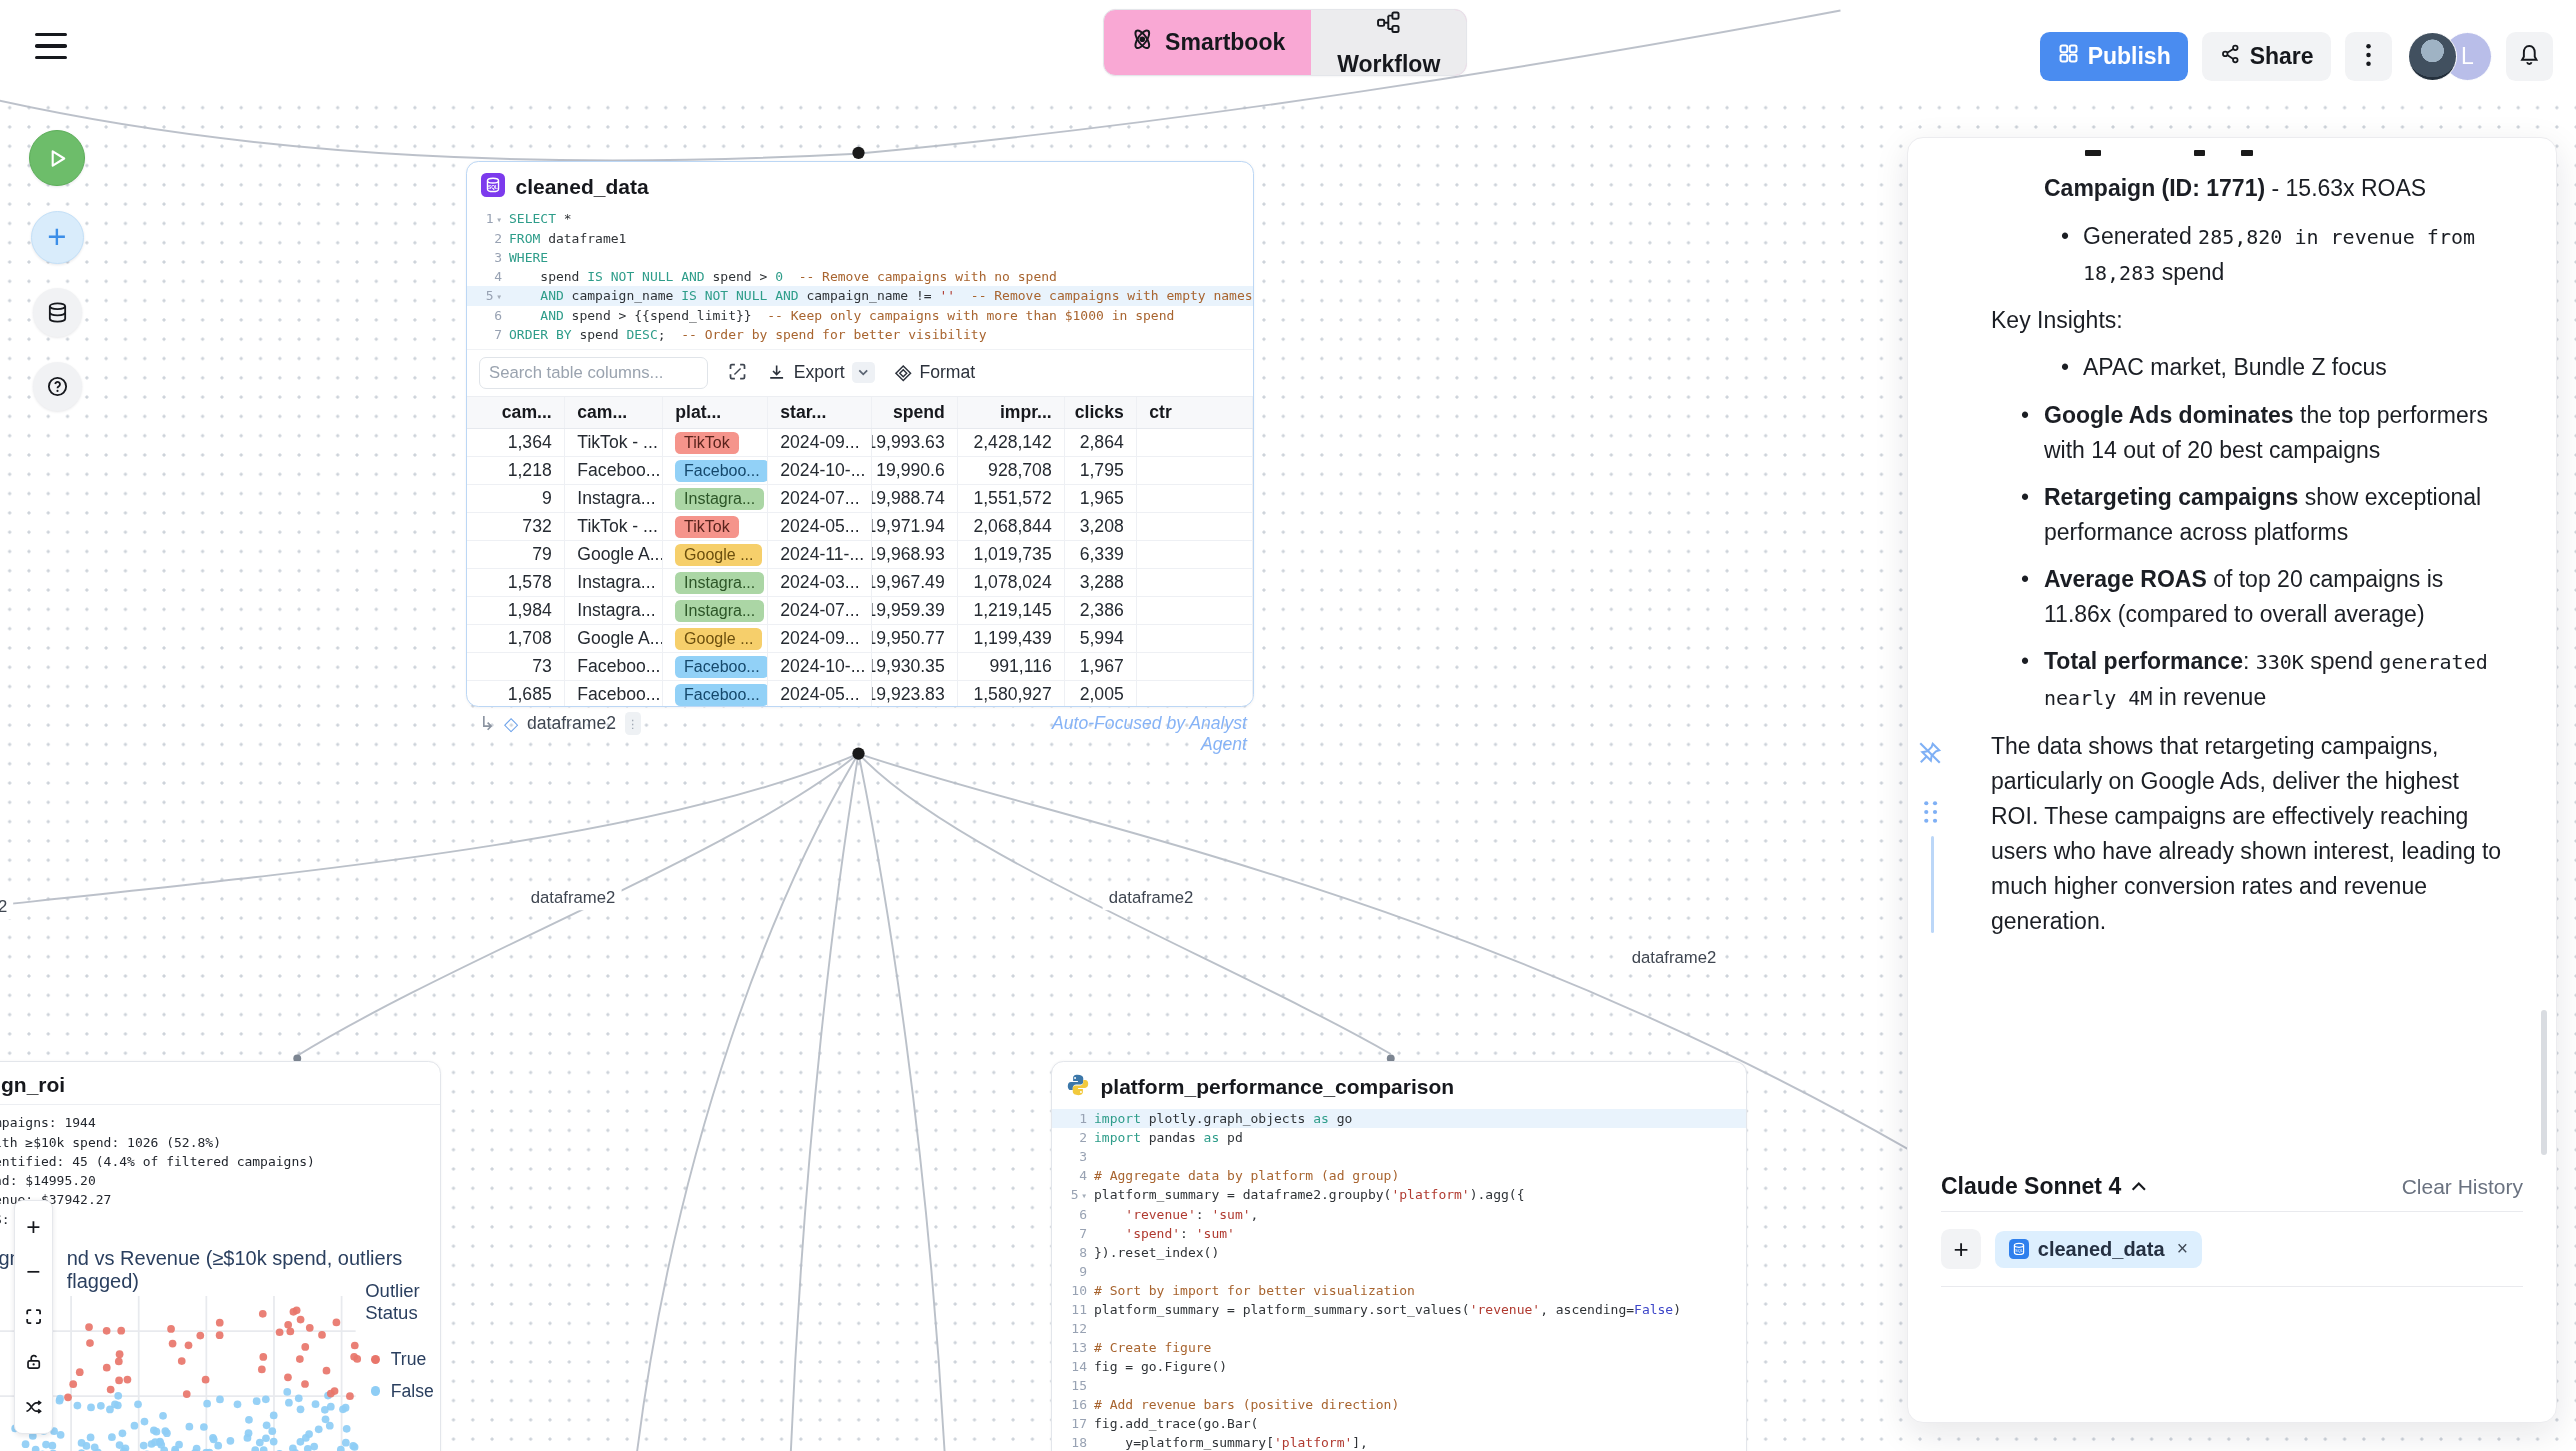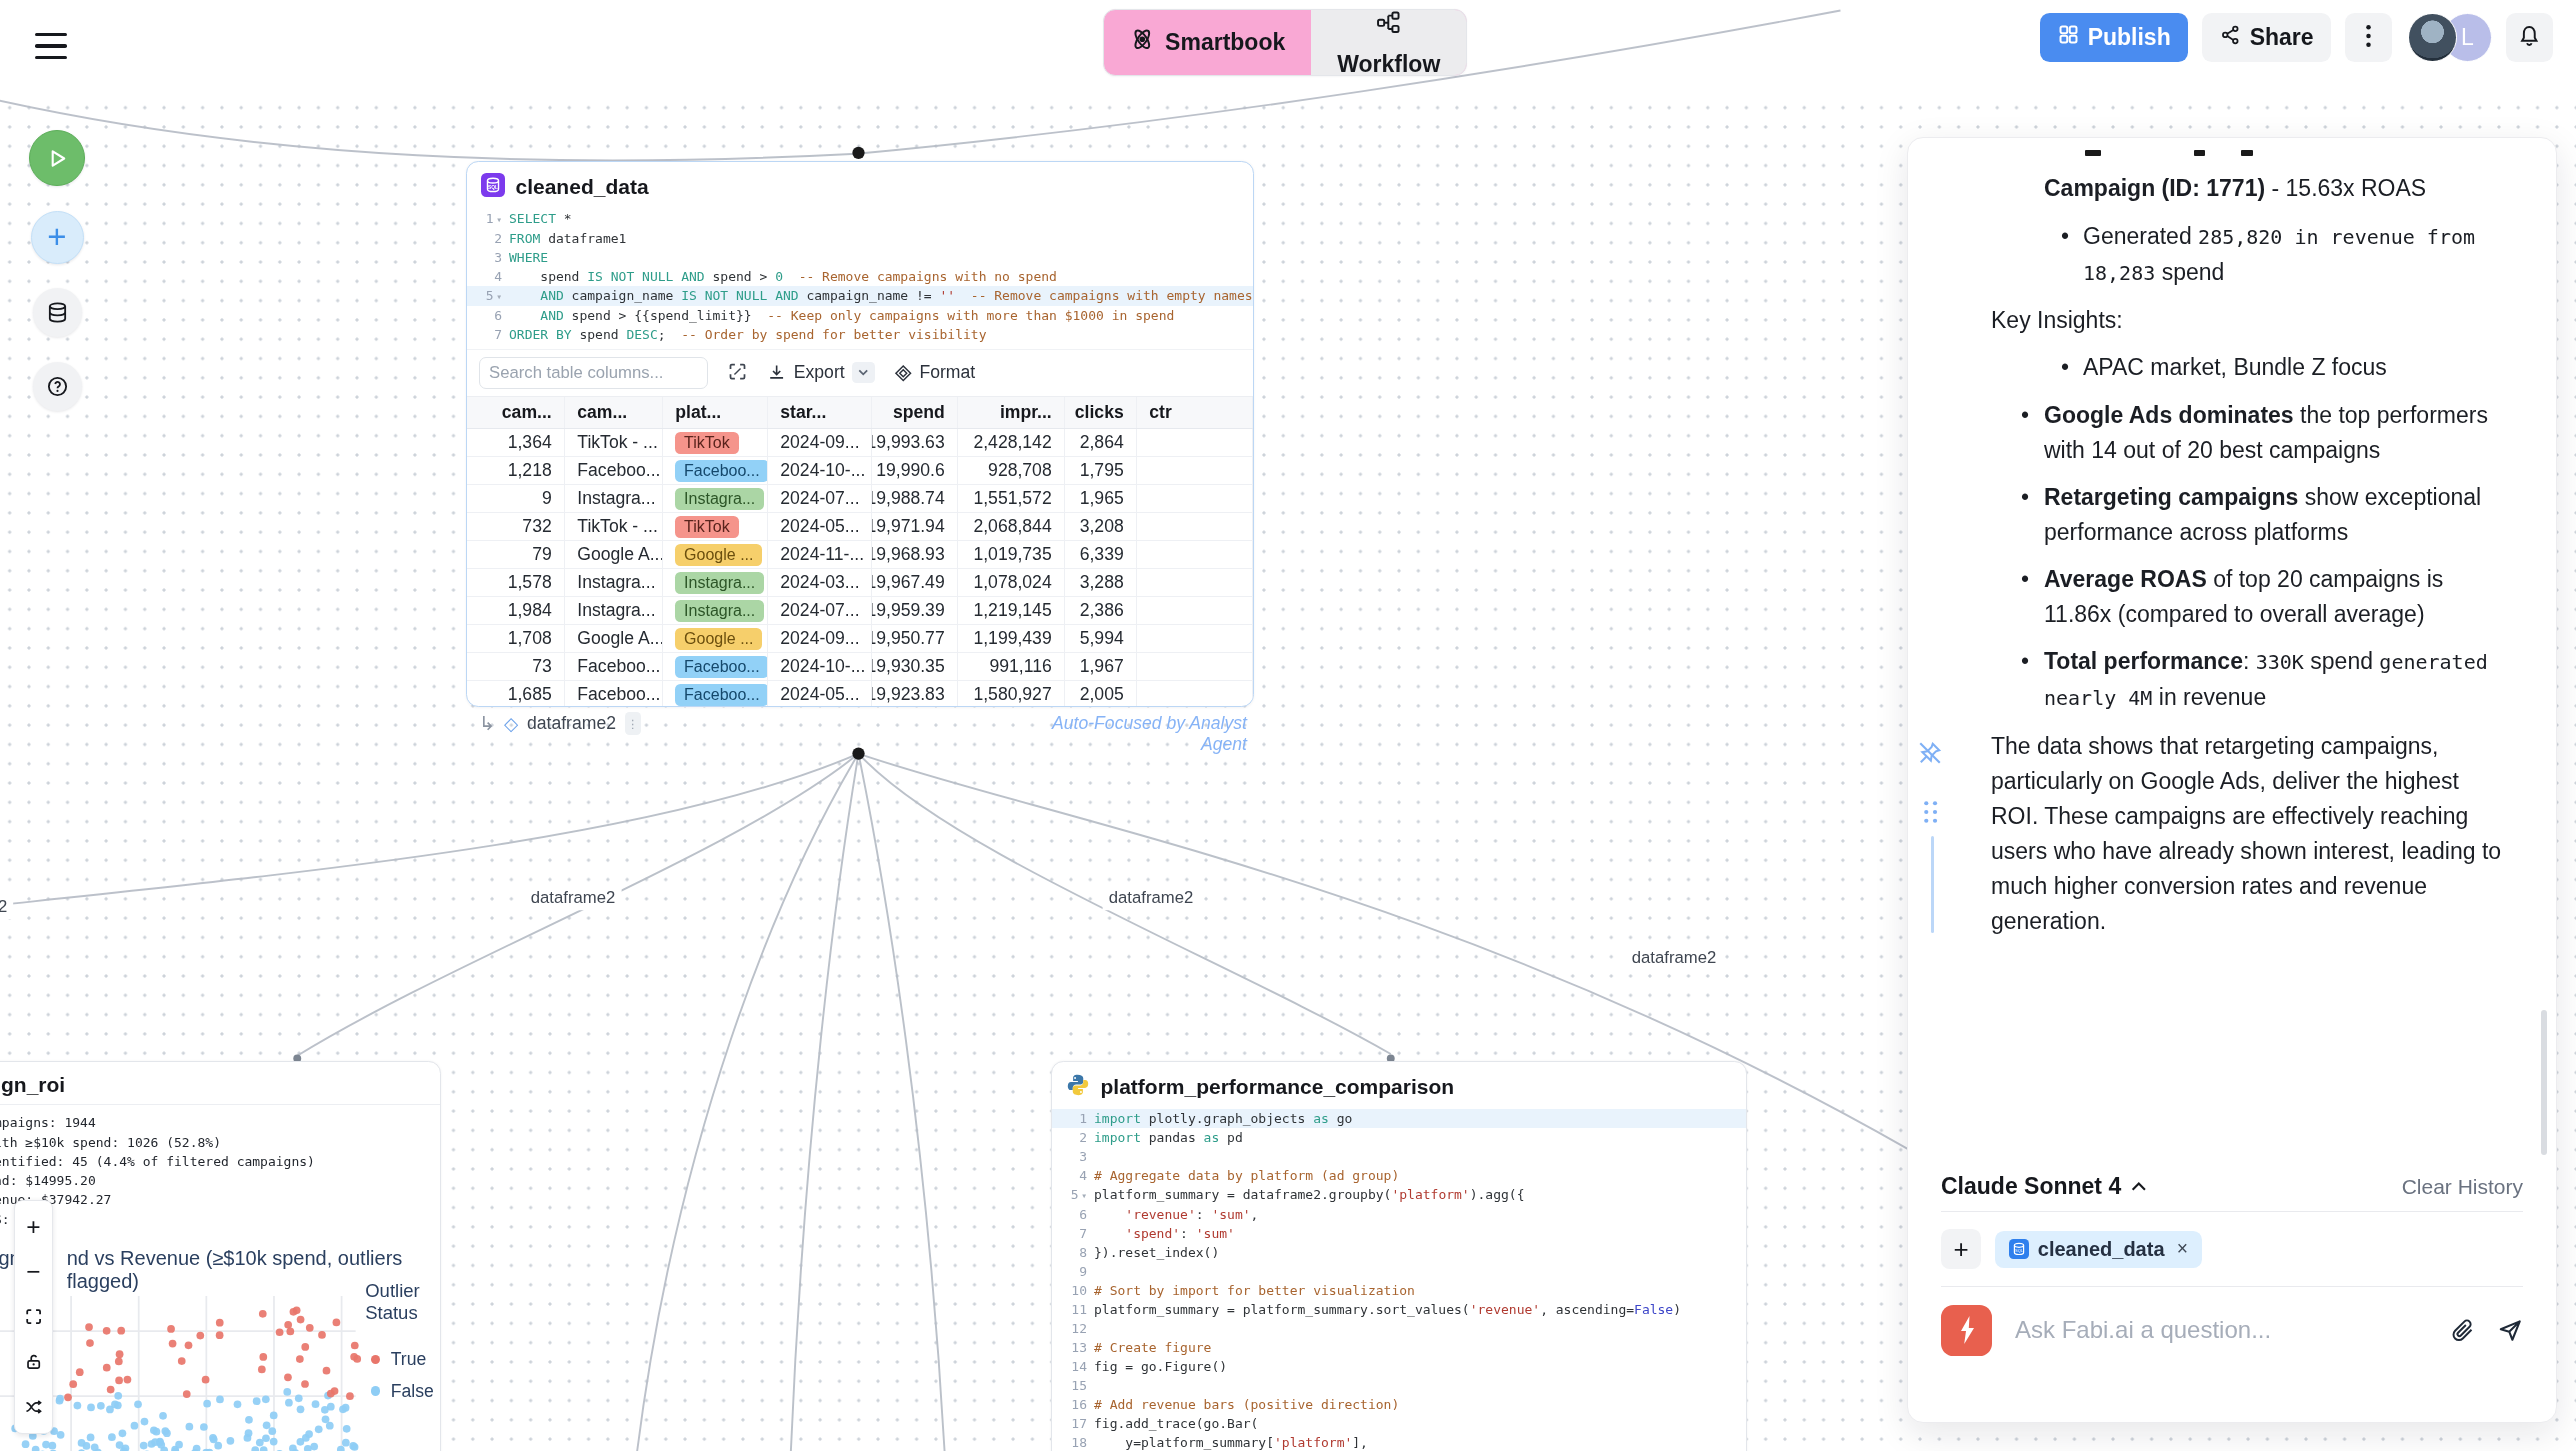--- a/index.html
+++ b/index.html
@@ -17,21 +17,21 @@
   .hdr{position:absolute;left:0;top:0;width:100%;height:98px;z-index:6;}
   .hamburger{position:absolute;left:35px;top:33px;width:32px;height:26px;display:flex;flex-direction:column;justify-content:space-between;cursor:pointer;}
   .hamburger i{display:block;height:3.2px;background:#16181d;border-radius:1.8px;}
   .titleblock{position:absolute;left:109px;top:8.8px;}
   .pagetitle{font-size:31px;font-weight:700;color:#101216;letter-spacing:-0.4px;}
   .subrow{display:flex;align-items:center;gap:10.5px;margin-top:8.8px;font-size:20px;color:#6b7280;}
   .subrow a{color:#2f6fe3;text-decoration:underline;cursor:pointer;}
   .toggle{position:absolute;left:1103px;top:8.8px;height:65px;display:flex;border:1.3px solid #e4e6ea;border-radius:12.3px;background:#f9a8d4;overflow:hidden;box-shadow:0 0.9px 1.8px rgba(16,24,40,.04);text-align:center;}
   .tab{display:flex;align-items:center;gap:10.5px;padding:0 26px;font-size:23px;font-weight:600;color:#16181d;cursor:pointer;}
   .tab.active{background:#ececee;flex-direction:column;}
-  .hdr-right{position:absolute;right:23px;top:12px;display:flex;align-items:center;gap:14px;height:51px;}
+  .hdr-right{position:absolute;right:23px;top:31px;display:flex;align-items:center;gap:14px;height:51px;}
   .btn{display:flex;align-items:center;gap:8.8px;height:49px;border-radius:9.7px;padding:0 17.6px;font-size:23px;font-weight:600;cursor:pointer;}
   .btn.publish{background:#4a8cf0;color:#fff;}
   .btn.gray{background:#f2f3f5;color:#16181d;}
   .iconbtn{width:47px;height:49px;border-radius:9.7px;background:#f2f3f5;display:flex;align-items:center;justify-content:center;cursor:pointer;}
   .avwrap{display:flex;align-items:center;margin-left:1.8px;}
   .avatar{width:47px;height:47px;border-radius:50%;border:1.8px solid #fff;}
   .avatar.photo{background:radial-gradient(circle at 50% 38%,#9fb3c4 0 30%,#41505f 31% 70%,#24303c 71%);z-index:2;}
   .avatar.letter{background:#b9bee9;color:#fff;display:flex;align-items:center;justify-content:center;font-size:23px;margin-left:-14px;z-index:1;}
 
   
@@ -963,38 +963,20 @@
                 <ellipse cx="13.5" cy="8.6" rx="6.2" ry="2.6"></ellipse>
                 <path d="M7.3 8.6 V18.2 c0 1.5 2.8 2.7 6.2 2.7 s6.2 -1.2 6.2 -2.7 V8.6"></path>
               </g>
             <text x="13.5" y="17.5" font-size="5.5" fill="#fff" text-anchor="middle" font-family="Liberation Sans,sans-serif">SQL</text>
           </svg>
           <span class="ct">cleaned_data</span>
           <span class="cx">×</span>
         </div>
       </div>
       <div class="pdiv"></div>
-      <div class="inputrow">
-        <div class="fabilogo">
-          <svg width="26" height="30" viewBox="0 0 24 30">
-              <path d="M14.5 1 L6 16 h5 L9.2 29 L19 13 h-5.2 Z" fill="#fff"></path>
-            </svg>
-        </div>
-        <input class="askinput" placeholder="Ask Fabi.ai a question..." style="">
-        <span class="irow-icon">
-          <svg width="24.6" height="24.6" viewBox="0 0 24 24" fill="none" stroke="#1f2937" stroke-width="1.9">
-            <path d="M20 11.5 L11.5 20 a5.3 5.3 0 0 1 -7.5 -7.5 L13 3.5 a3.6 3.6 0 0 1 5.1 5.1 L9.6 17.1 a1.9 1.9 0 0 1 -2.7 -2.7 L14.5 6.8"></path>
-          </svg>
-        </span>
-        <span class="irow-icon">
-          <svg width="26" height="26" viewBox="0 0 24 24" fill="none" stroke="#1f2937" stroke-width="1.9" stroke-linejoin="round">
-            <path d="M3.5 11.3 L21 4 L14.2 21 L11.3 13.6 Z M21 4 L11.3 13.6"></path>
-          </svg>
-        </span>
-      </div>
     </div>
   </div>
 
   <div class="side-ic" style="left:1917px;top:740px;">
     <svg width="26" height="26" viewBox="0 0 24 24" fill="none" stroke="#7fb0f5" stroke-width="1.9">
       <path d="M14.5 3.5 L20.5 9.5 L17.5 10.5 L13.5 14.5 L12.8 19 L5 11.2 L9.5 10.5 L13.5 6.5 Z"></path>
       <path d="M3.5 20.5 L9 15"></path>
         <path d="M3 3 L21 21"></path>
     </svg>
   </div>

